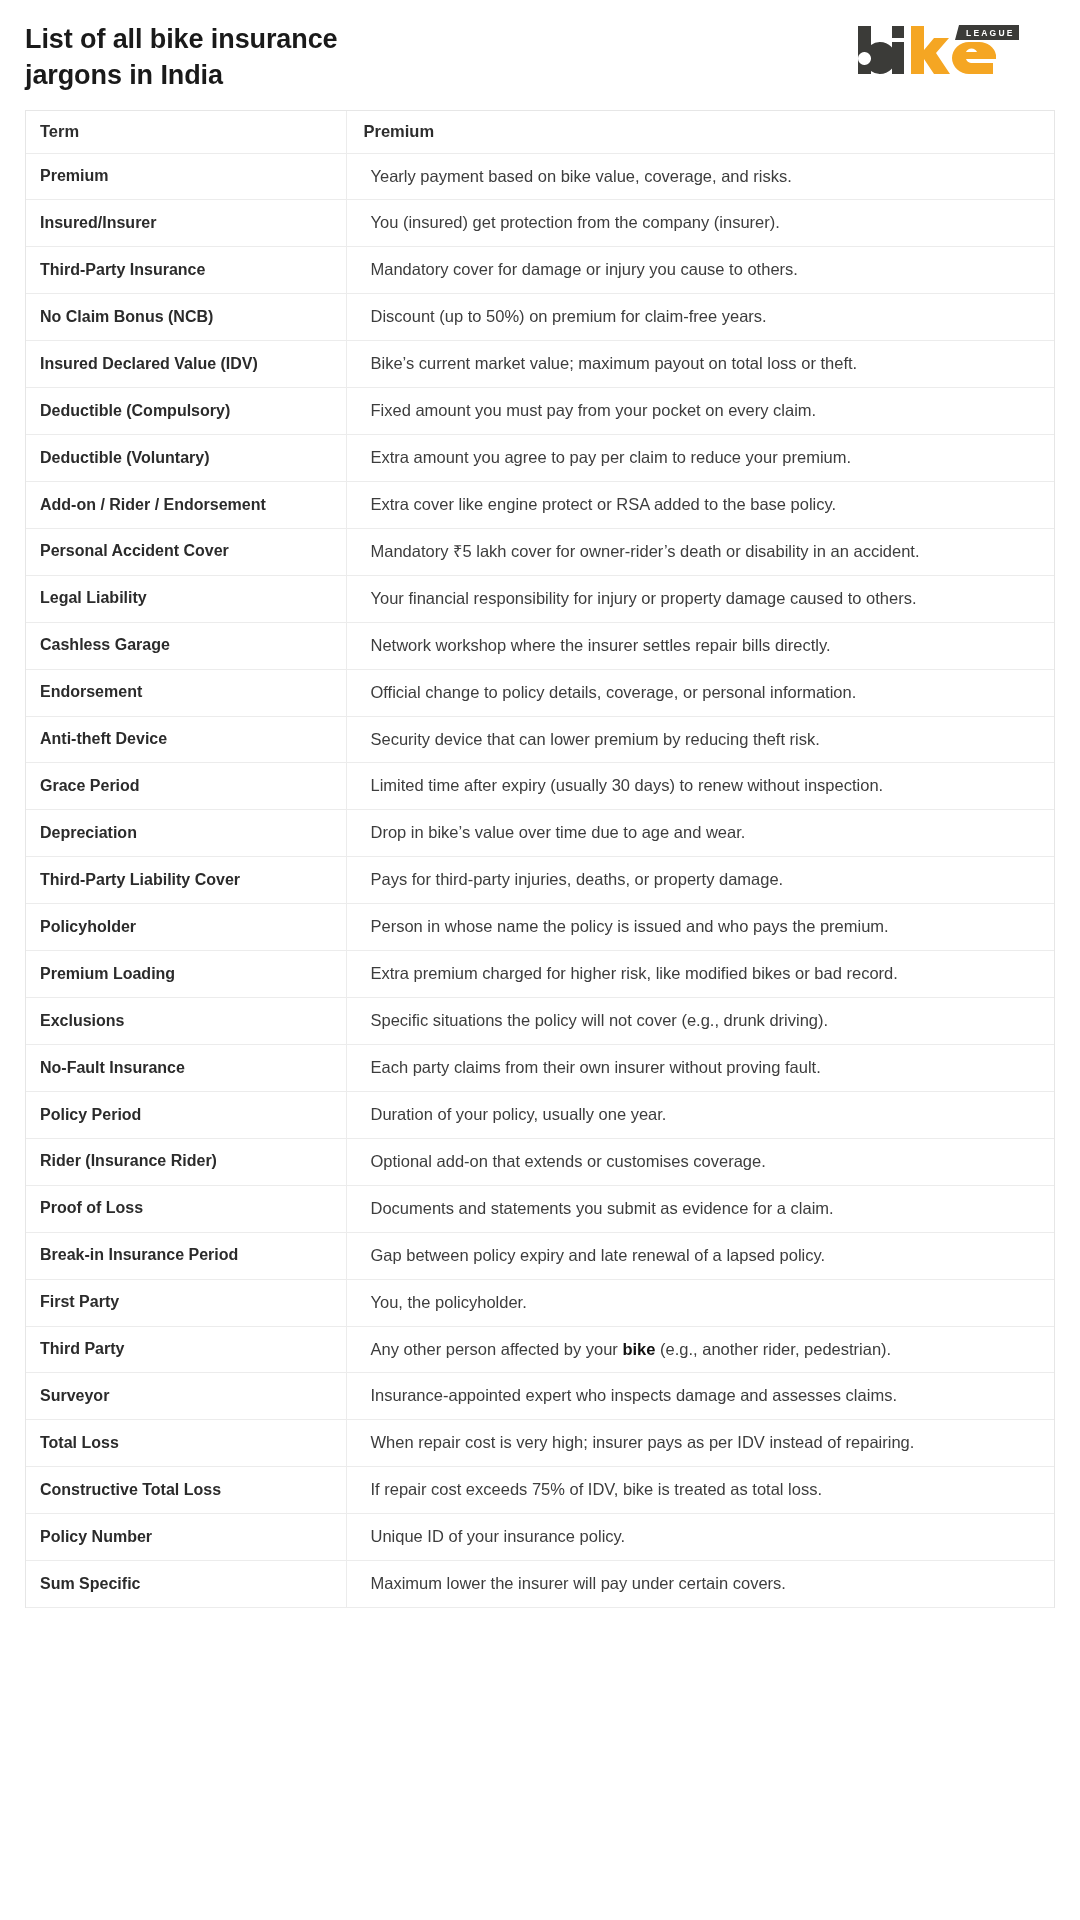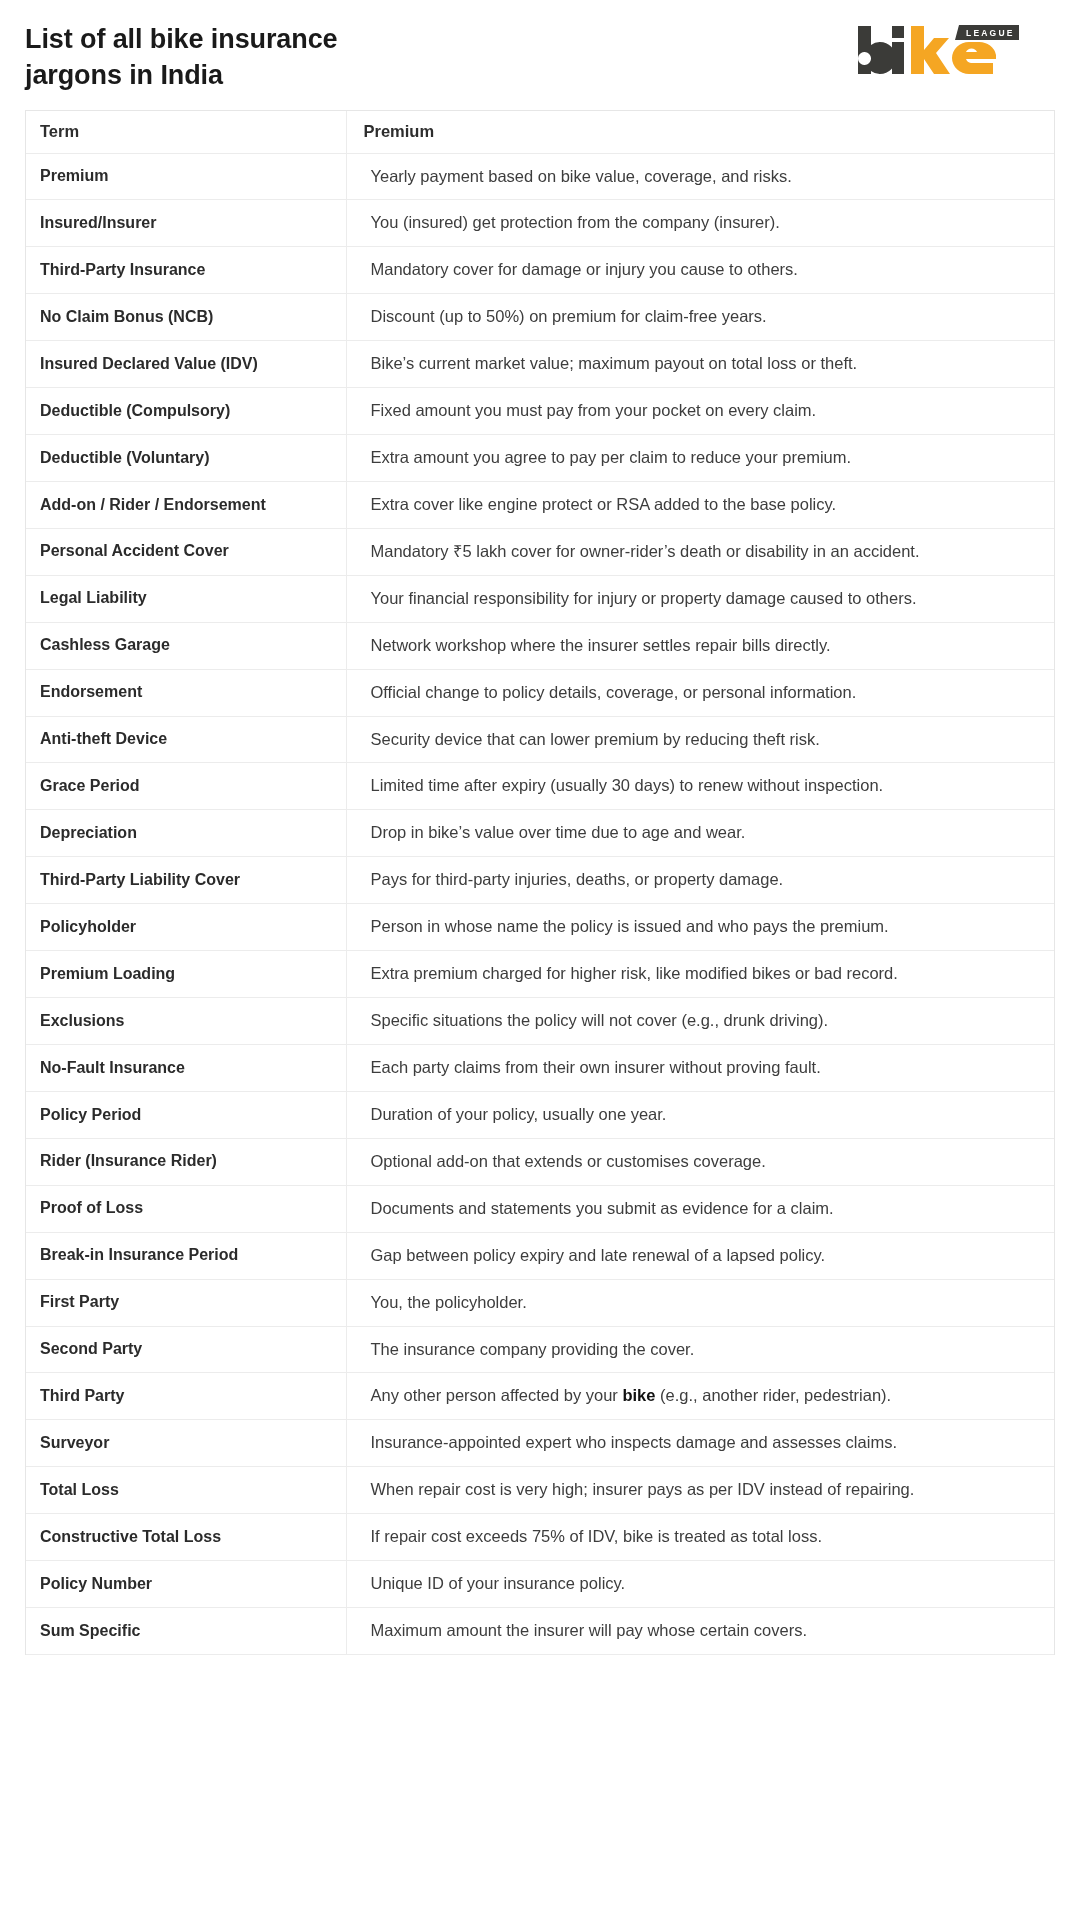--- a/index.html
+++ b/index.html
@@ -253,24 +253,20 @@
           </tr>
           <tr>
             <td class="td-term">Break-in Insurance Period</td>
             <td class="td-mean">Gap between policy expiry and late renewal of a lapsed policy.</td>
           </tr>
           <tr>
             <td class="td-term">First Party</td>
             <td class="td-mean">You, the policyholder.</td>
           </tr>
           <tr>
-            <td class="td-term">Second Party</td>
-            <td class="td-mean">The insurance company providing the cover.</td>
-          </tr>
-          <tr>
             <td class="td-term">Third Party</td>
             <td class="td-mean">Any other person affected by your <b>bike</b> (e.g., another rider, pedestrian).</td>
           </tr>
           <tr>
             <td class="td-term">Surveyor</td>
             <td class="td-mean">Insurance-appointed expert who inspects damage and assesses claims.</td>
           </tr>
           <tr>
             <td class="td-term">Total Loss</td>
             <td class="td-mean">When repair cost is very high; insurer pays as per IDV instead of repairing.</td>
@@ -278,19 +274,19 @@
           <tr>
             <td class="td-term">Constructive Total Loss</td>
             <td class="td-mean">If repair cost exceeds 75% of IDV, bike is treated as total loss.</td>
           </tr>
           <tr>
             <td class="td-term">Policy Number</td>
             <td class="td-mean">Unique ID of your insurance policy.</td>
           </tr>
           <tr>
             <td class="td-term">Sum Specific</td>
-            <td class="td-mean">Maximum amount the insurer will pay whose certain covers.</td>
+            <td class="td-mean">Maximum lower the insurer will pay under certain covers.</td>
           </tr>
         </tbody>
     </table>
   </div>
 
 </div>
 
 </body></html>

